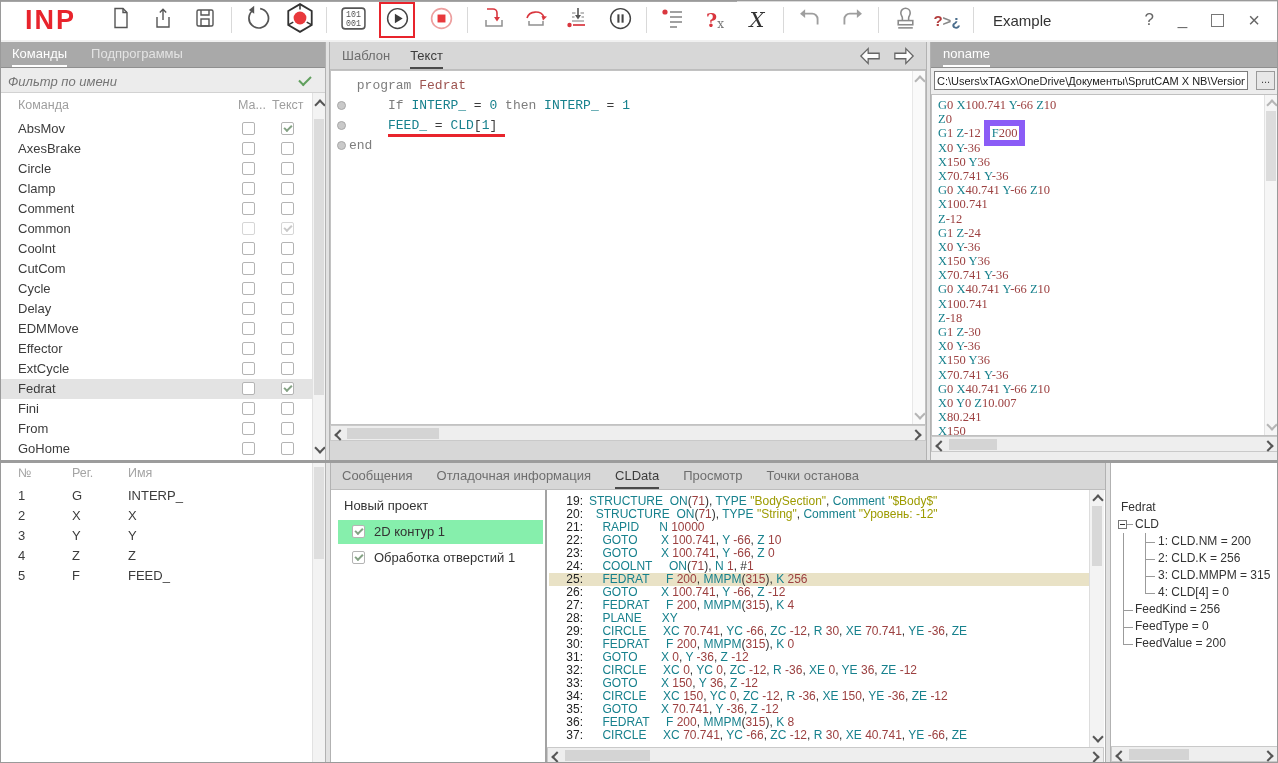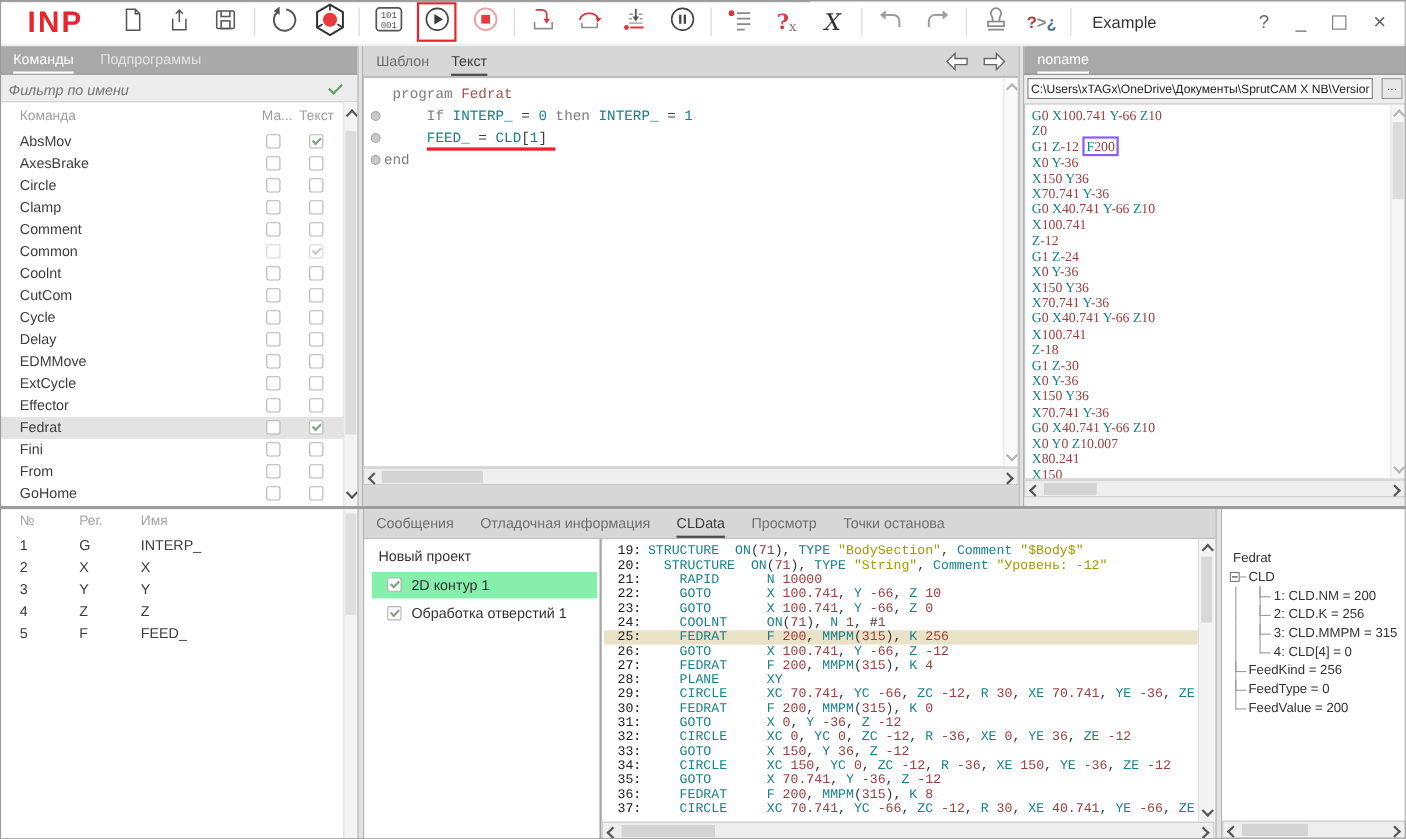--- a/index.html
+++ b/index.html
@@ -85,21 +85,21 @@
   .rp-tabs{left:0;top:0;width:347px;height:26px;}
   .rp-path{left:0;top:26px;width:347px;height:26px;}
   .rp-path input{position:absolute;left:3px;top:3px;width:314px;height:19px;border:1px solid #7c7c7c;background:#fff;
       font-size:11px;color:#222;font-family:"Liberation Sans",sans-serif;padding:0 2px;box-sizing:border-box;outline:none;}
   .rp-browse{position:absolute;right:3px;top:3px;width:19px;height:19px;background:#e7e7e7;border:1px solid #9a9a9a;box-sizing:border-box;
       font-size:11px;color:#444;text-align:center;line-height:15px;}
   .rp-code{left:0;top:52px;width:347px;height:342px;background:#fff;border:1px solid #c0c0c0;box-sizing:border-box;overflow:hidden;}
   .nc-lines{position:absolute;left:6px;top:3px;right:14px;}
   .nc-line{height:14.2px;line-height:14.2px;white-space:pre;font-family:Liberation Serif, serif;font-size:12.5px;color:#333;}
   .tk-tw{color:#17818d;}  .tk-tn{color:#9c4040;}  .tk-ts{color:#9d9b00;}
-  .red-box{border:2px solid #8b5cf6;padding:0 2px;margin-left:3px;}
+  .red-box{border:6px solid #8b5cf6;padding:0 2px;margin-left:3px;}
   .rp-vscroll{position:absolute;right:0;top:0;width:13px;height:100%;background:#f6f6f6;border-left:1px solid #e3e3e3;box-sizing:border-box;}
   .rp-vscroll .thumb{position:absolute;left:1px;top:16px;width:10px;height:70px;background:#dcdcdc;}
   .rp-hscroll{left:0;top:394px;width:347px;height:16px;background:#eeeeee;border:1px solid #c9c9c9;box-sizing:border-box;}
   
   .blp{left:0;top:463px;width:325px;height:300px;background:#fff;}
   .var-head{position:relative;height:22px;font-size:12.5px;color:#a4a4a4;}
   .var-row{position:relative;height:20px;font-size:13px;color:#3c3c3c;}
   .vc0{position:absolute;left:18px;top:3px;} .vc1{position:absolute;left:72px;top:3px;} .vc2{position:absolute;left:128px;top:3px;}
   .blp-vscroll{right:0;top:0;width:13px;height:300px;background:#f3f3f3;border-left:1px solid #e2e2e2;box-sizing:border-box;}
   .blp-vscroll .thumb{position:absolute;left:1px;top:4px;width:10px;height:92px;background:#dedede;}
@@ -109,21 +109,21 @@
   .bmp-body{left:0;top:27px;width:775px;height:273px;}
   .prj{position:absolute;left:0;top:0;width:215px;height:273px;background:#fff;}
   .prj-root{position:absolute;left:14px;top:8px;font-size:13px;color:#333;}
   .prj-item{position:absolute;left:8px;width:205px;height:24px;font-size:13px;color:#333;}
   .prj-item.sel{background:#86efac;}
   .prj-item .cb{position:absolute;left:14px;top:5px;}
   .prj-item .lbl{position:absolute;left:36px;top:4px;}
   .prj-div{position:absolute;left:215px;top:0;width:2px;height:273px;background:#a3a3a3;}
   .cld{position:absolute;left:219px;top:0;width:540px;height:257px;overflow:hidden;}
   .cld-lines{position:absolute;left:0;top:5px;width:540px;}
-  .cld-line{height:13px;line-height:13px;white-space:pre;font-family:Liberation Mono, monospace;font-size:12px;color:#333;}
+  .cld-line{height:13px;line-height:13px;white-space:pre;font-family:Liberation Sans, sans-serif;font-size:12px;color:#333;}
   .cld-line.hl{background:#e9e2c6;}
   .cldln{display:inline-block;width:34px;text-align:right;margin-right:6px;color:#222;}
   .bmp-vscroll{position:absolute;left:759px;top:0;width:15px;height:257px;background:#f3f3f3;border-left:1px solid #ddd;box-sizing:border-box;}
   .bmp-vscroll .thumb{position:absolute;left:2px;top:16px;width:10px;height:60px;background:#d8d8d8;}
   .bmp-hscroll{position:absolute;left:217px;top:257px;width:557px;height:16px;background:#eeeeee;border:1px solid #c9c9c9;box-sizing:border-box;}
   
   .brp{left:1111px;top:463px;width:167px;height:300px;background:#fff;}
   .ins{position:absolute;left:4px;top:36px;right:0;}
   .ins-row{position:relative;height:17px;line-height:17px;font-size:12px;color:#333;white-space:nowrap;}
   .ins-label{position:relative;}
@@ -353,26 +353,26 @@
         <span class="cmd-name">Delay</span>
         <span class="cb cb-macro"></span>
         <span class="cb cb-text"></span>
       </div>
       <div class="cmd-row">
         <span class="cmd-name">EDMMove</span>
         <span class="cb cb-macro"></span>
         <span class="cb cb-text"></span>
       </div>
       <div class="cmd-row">
+        <span class="cmd-name">Effector</span>
+        <span class="cb cb-macro"></span>
+        <span class="cb cb-text"></span>
+      </div>
+      <div class="cmd-row">
         <span class="cmd-name">ExtCycle</span>
-        <span class="cb cb-macro"></span>
-        <span class="cb cb-text"></span>
-      </div>
-      <div class="cmd-row">
-        <span class="cmd-name">Effector</span>
         <span class="cb cb-macro"></span>
         <span class="cb cb-text"></span>
       </div>
       <div class="cmd-row sel">
         <span class="cmd-name">Fedrat</span>
         <span class="cb cb-macro"></span>
         <span class="cb cb-text checked"></span>
       </div>
       <div class="cmd-row">
         <span class="cmd-name">Fini</span>

